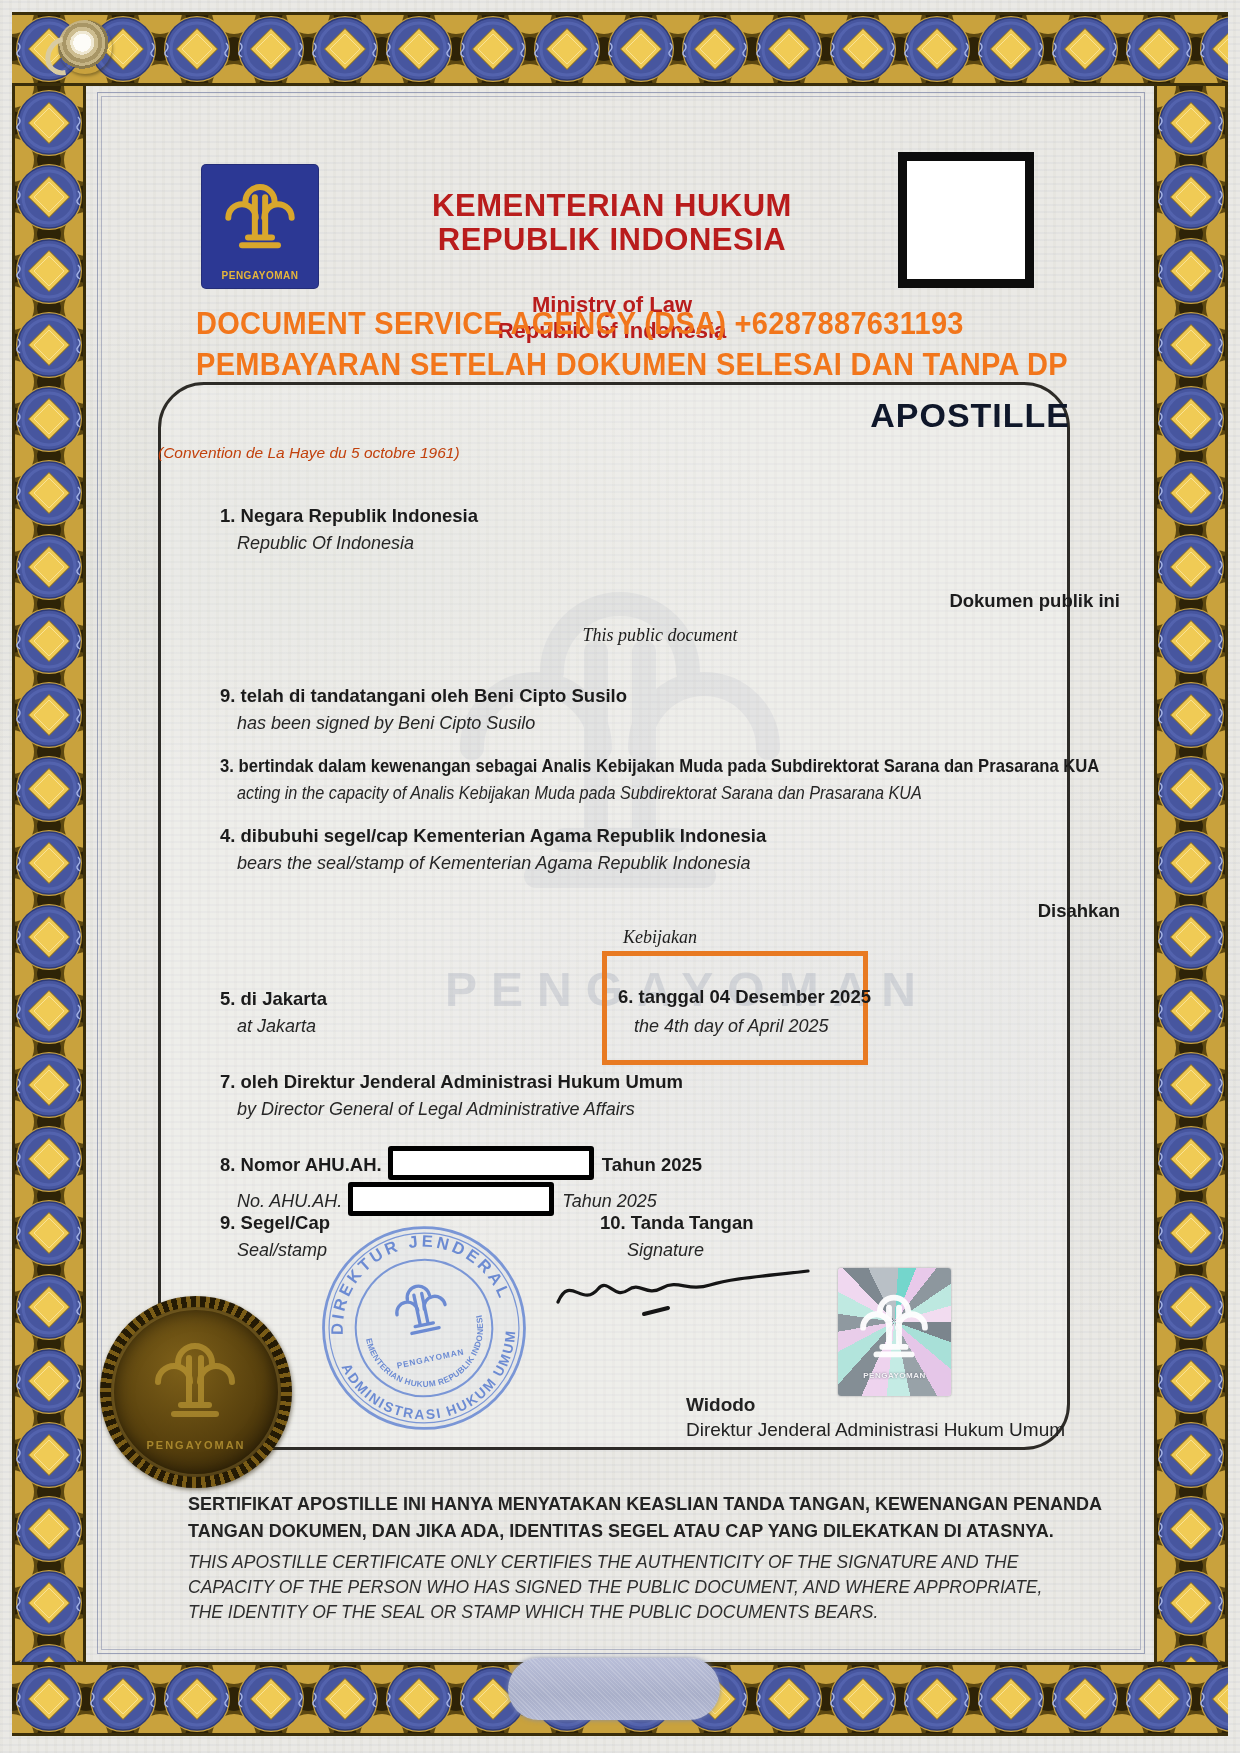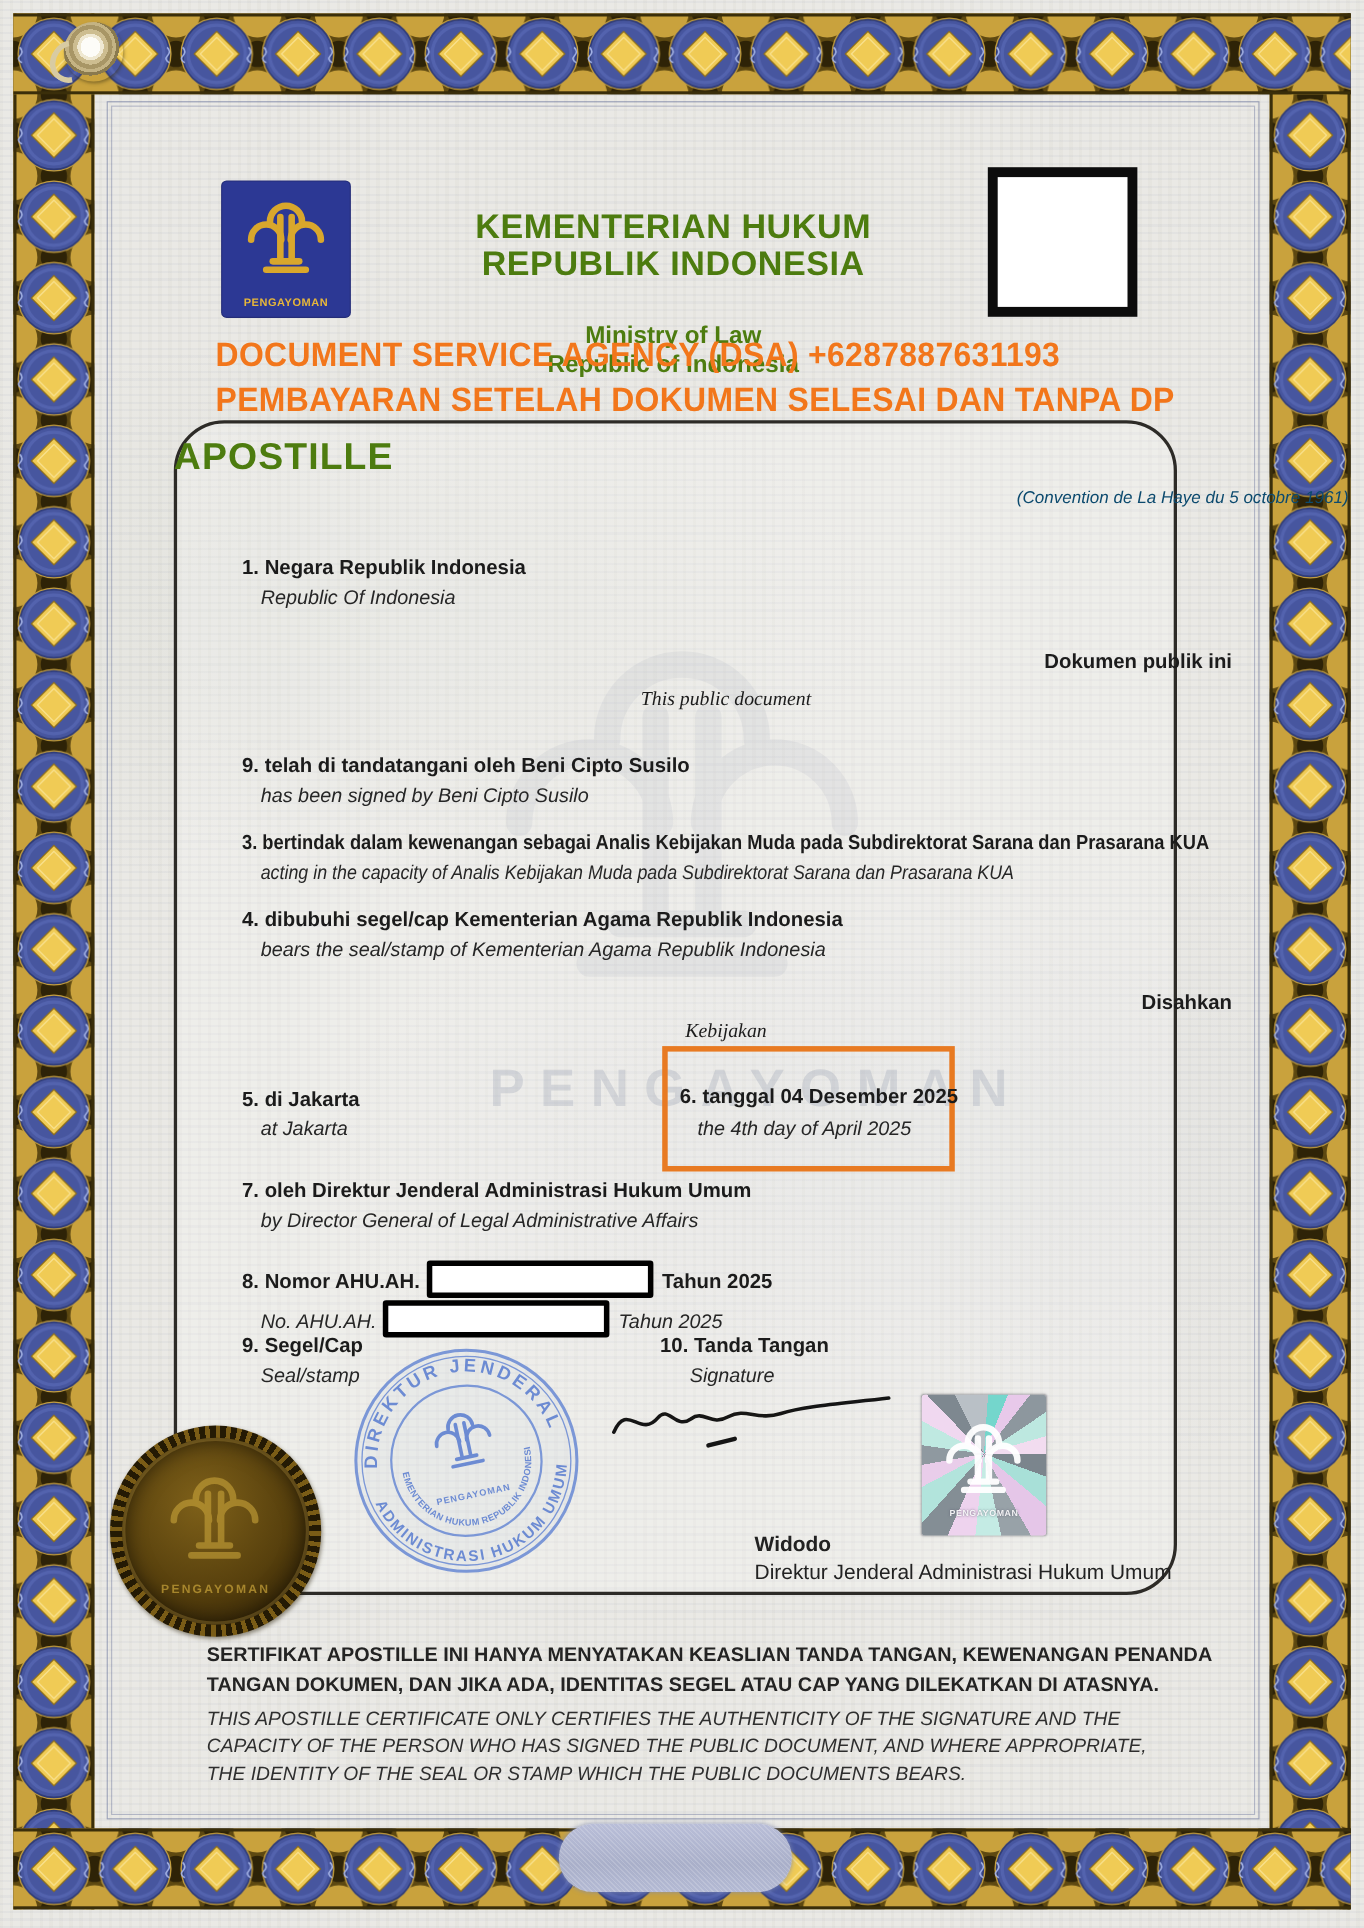--- a/index.html
+++ b/index.html
@@ -29,37 +29,37 @@
   
   .wm-emblem{position:absolute;left:420px;top:520px;opacity:.10;}
   .wm-text{position:absolute;left:445px;top:962px;font-size:48px;font-weight:bold;
     letter-spacing:14px;color:rgba(105,115,145,.25);}
   
   .logo{position:absolute;left:202px;top:165px;width:116px;height:123px;background:#2c3894;
     border-radius:4px;box-shadow:0 0 0 1px #242d78;}
   .logo svg{position:absolute;left:15px;top:4px;}
   .logo-label{position:absolute;bottom:7px;width:100%;text-align:center;font-size:10px;
     font-weight:bold;color:#e6b63a;letter-spacing:.5px;}
-  .min-block{position:absolute;left:312px;width:600px;text-align:center;color:#4d7c0f;}
+  .min-block{position:absolute;left:312px;width:600px;text-align:center;color:#b91c1c;}
   .min-l1{top:188px;font-size:31px;font-weight:600;letter-spacing:.5px;}
   .min-l2{top:222px;font-size:31px;font-weight:600;letter-spacing:.5px;}
   .min-e1{top:292px;font-size:22px;font-weight:700;}
   .min-e2{top:318px;font-size:22px;font-weight:700;}
   .redact-box{position:absolute;left:898px;top:152px;width:136px;height:136px;
     box-sizing:border-box;background:#fff;border:9px solid #0c0c0c;}
   .banner{position:absolute;left:196px;font-size:29px;font-weight:bold;color:#f2761b;
     letter-spacing:.3px;white-space:nowrap;transform:scaleY(1.06);transform-origin:left top;}
   .banner1{top:306px;} .banner2{top:347px;}
   
   .frame{position:absolute;left:158px;top:382px;width:912px;height:1068px;box-sizing:border-box;
     border:3.5px solid #2d2b27;border-radius:46px;background:rgba(255,255,255,.22);}
-  .cert-title{position:absolute;left:158px;top:396px;width:912px;text-align:left;
-    font-size:34px;font-weight:bold;letter-spacing:1px;color:#4d7c0f;}
-  .cert-sub{position:absolute;left:158px;top:444px;width:1068px;text-align:right;
-    font-style:italic;font-size:15.5px;color:#0c4a6e;}
+  .cert-title{position:absolute;left:158px;top:396px;width:912px;text-align:right;
+    font-size:34px;font-weight:bold;letter-spacing:1px;color:#0f172a;}
+  .cert-sub{position:absolute;left:158px;top:444px;width:1068px;text-align:left;
+    font-style:italic;font-size:15.5px;color:#c2410c;}
   .it{position:absolute;left:220px;font-size:18.5px;font-weight:600;white-space:nowrap;color:#1b1b1b;}
   .it-en{position:absolute;left:237px;font-size:18px;font-style:italic;font-weight:400;
     white-space:nowrap;color:#262626;}
   .cond{display:inline-block;transform:scaleX(.9);transform-origin:left;}
   .ctr{position:absolute;left:200px;width:920px;text-align:center;}
   .ctr-id{font-size:18.5px;font-weight:600;text-align:right;}
   .ctr-en{font-size:18px;font-style:italic;font-family:Liberation Serif, serif;}
   .date-box{position:absolute;left:602px;top:951px;width:266px;height:114px;box-sizing:border-box;
     border:5px solid #e87a22;}
   .redact-pill{display:inline-block;width:196px;height:24px;background:#fff;border:5px solid #000;

